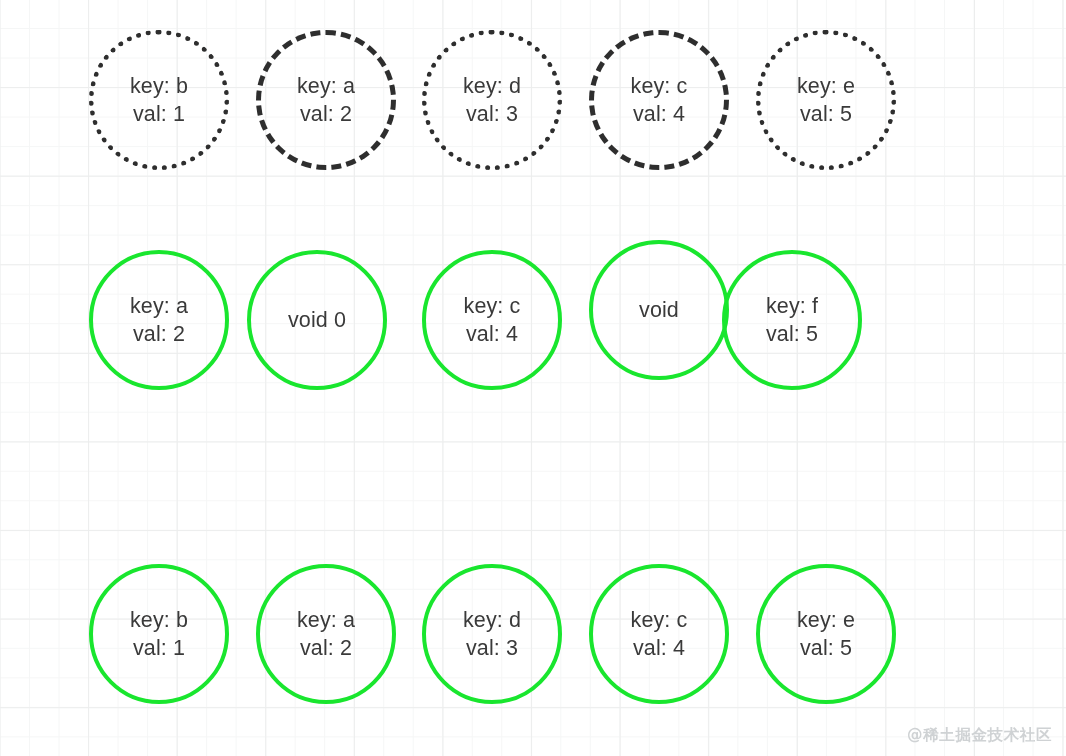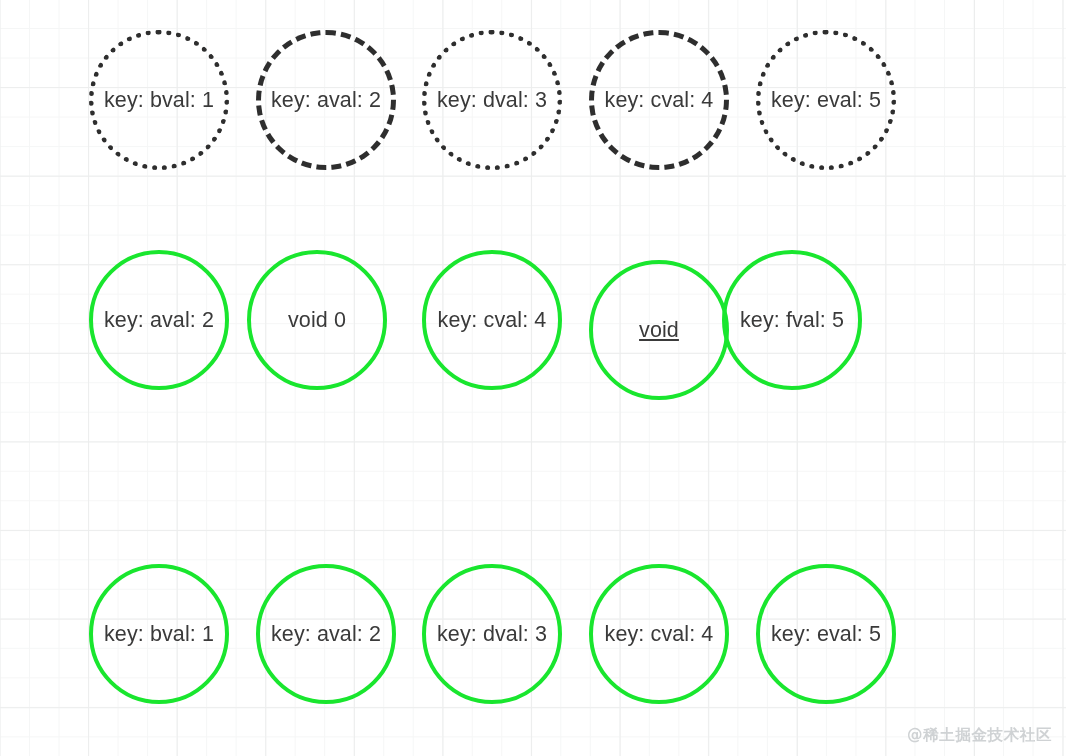--- a/index.html
+++ b/index.html
@@ -25,21 +25,21 @@
       29.53px 29.53px;
     background-position: -0.5px -1.5px, -0.5px -1.5px, -0.5px -1.5px, -0.5px -1.5px;
     font-family: "Liberation Sans", "DejaVu Sans", sans-serif;
   }
 
   .node {
     position: absolute;
     box-sizing: border-box;
     border-radius: 50%;
     display: flex;
-    flex-direction: row;
+    flex-direction: column;
     align-items: center;
     justify-content: center;
     text-align: center;
     color: #3a3a3a;
     font-size: 21.5px;
     line-height: 1.32;
     letter-spacing: 0.1px;
     background: transparent;
   }
 
@@ -100,21 +100,21 @@
         <span class="line">key: a</span>
         <span class="line">val: 2</span>
       </div>
       <div class="node solid-green" style="width: 140px; height: 140px; left: 247px; top: 250px;">
         <span class="line">void 0</span>
       </div>
       <div class="node solid-green" style="width: 140px; height: 140px; left: 422px; top: 250px;">
         <span class="line">key: c</span>
         <span class="line">val: 4</span>
       </div>
-      <div class="node solid-green" style="width: 140px; height: 140px; left: 589px; top: 260px; text-decoration: underline;">
+      <div class="node solid-green" style="width: 140px; height: 140px; left: 589px; top: 240px;">
         <span class="line">void</span>
       </div>
       <div class="node solid-green" style="width: 140px; height: 140px; left: 722px; top: 250px;">
         <span class="line">key: f</span>
         <span class="line">val: 5</span>
       </div>
       <div class="node solid-green" style="width: 140px; height: 140px; left: 89px; top: 564px;">
         <span class="line">key: b</span>
         <span class="line">val: 1</span>
       </div>

